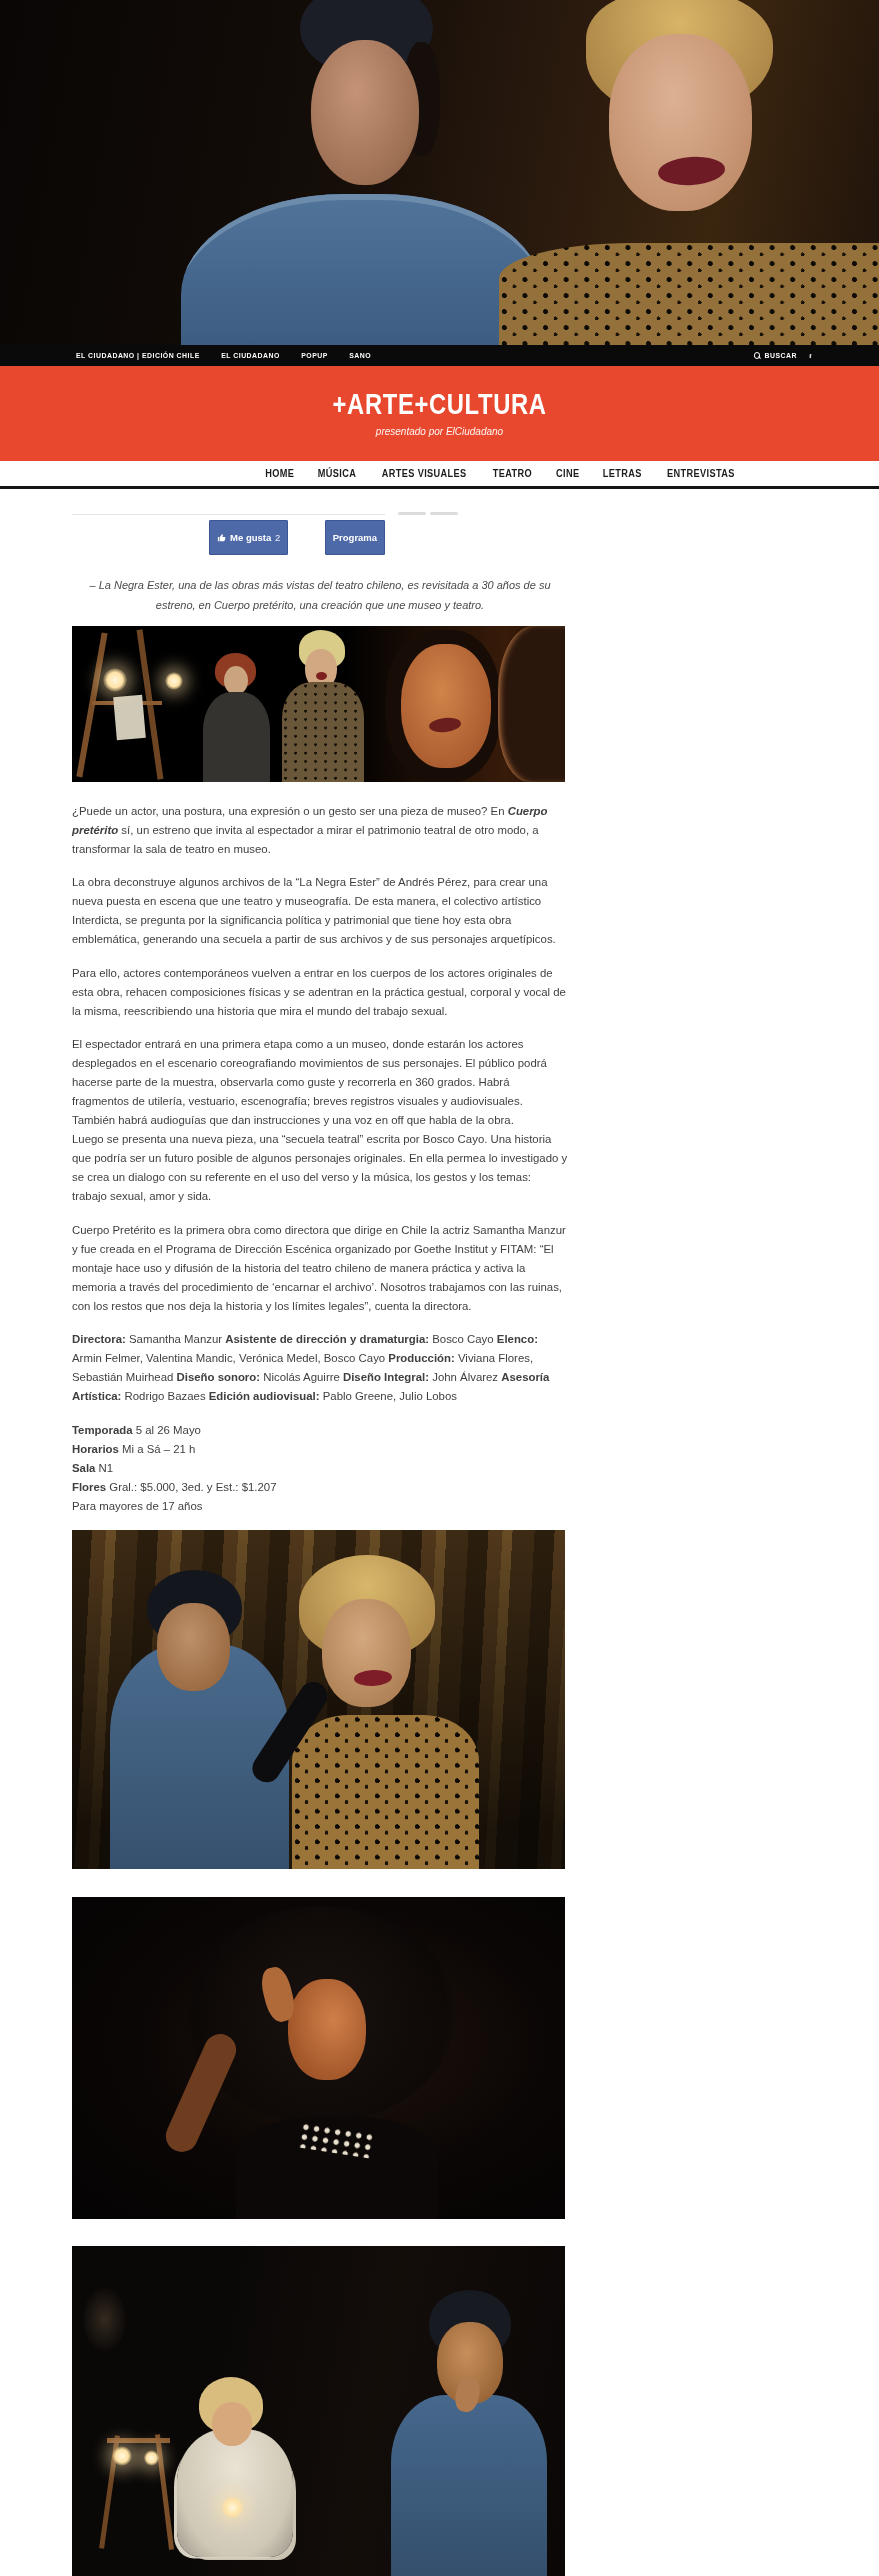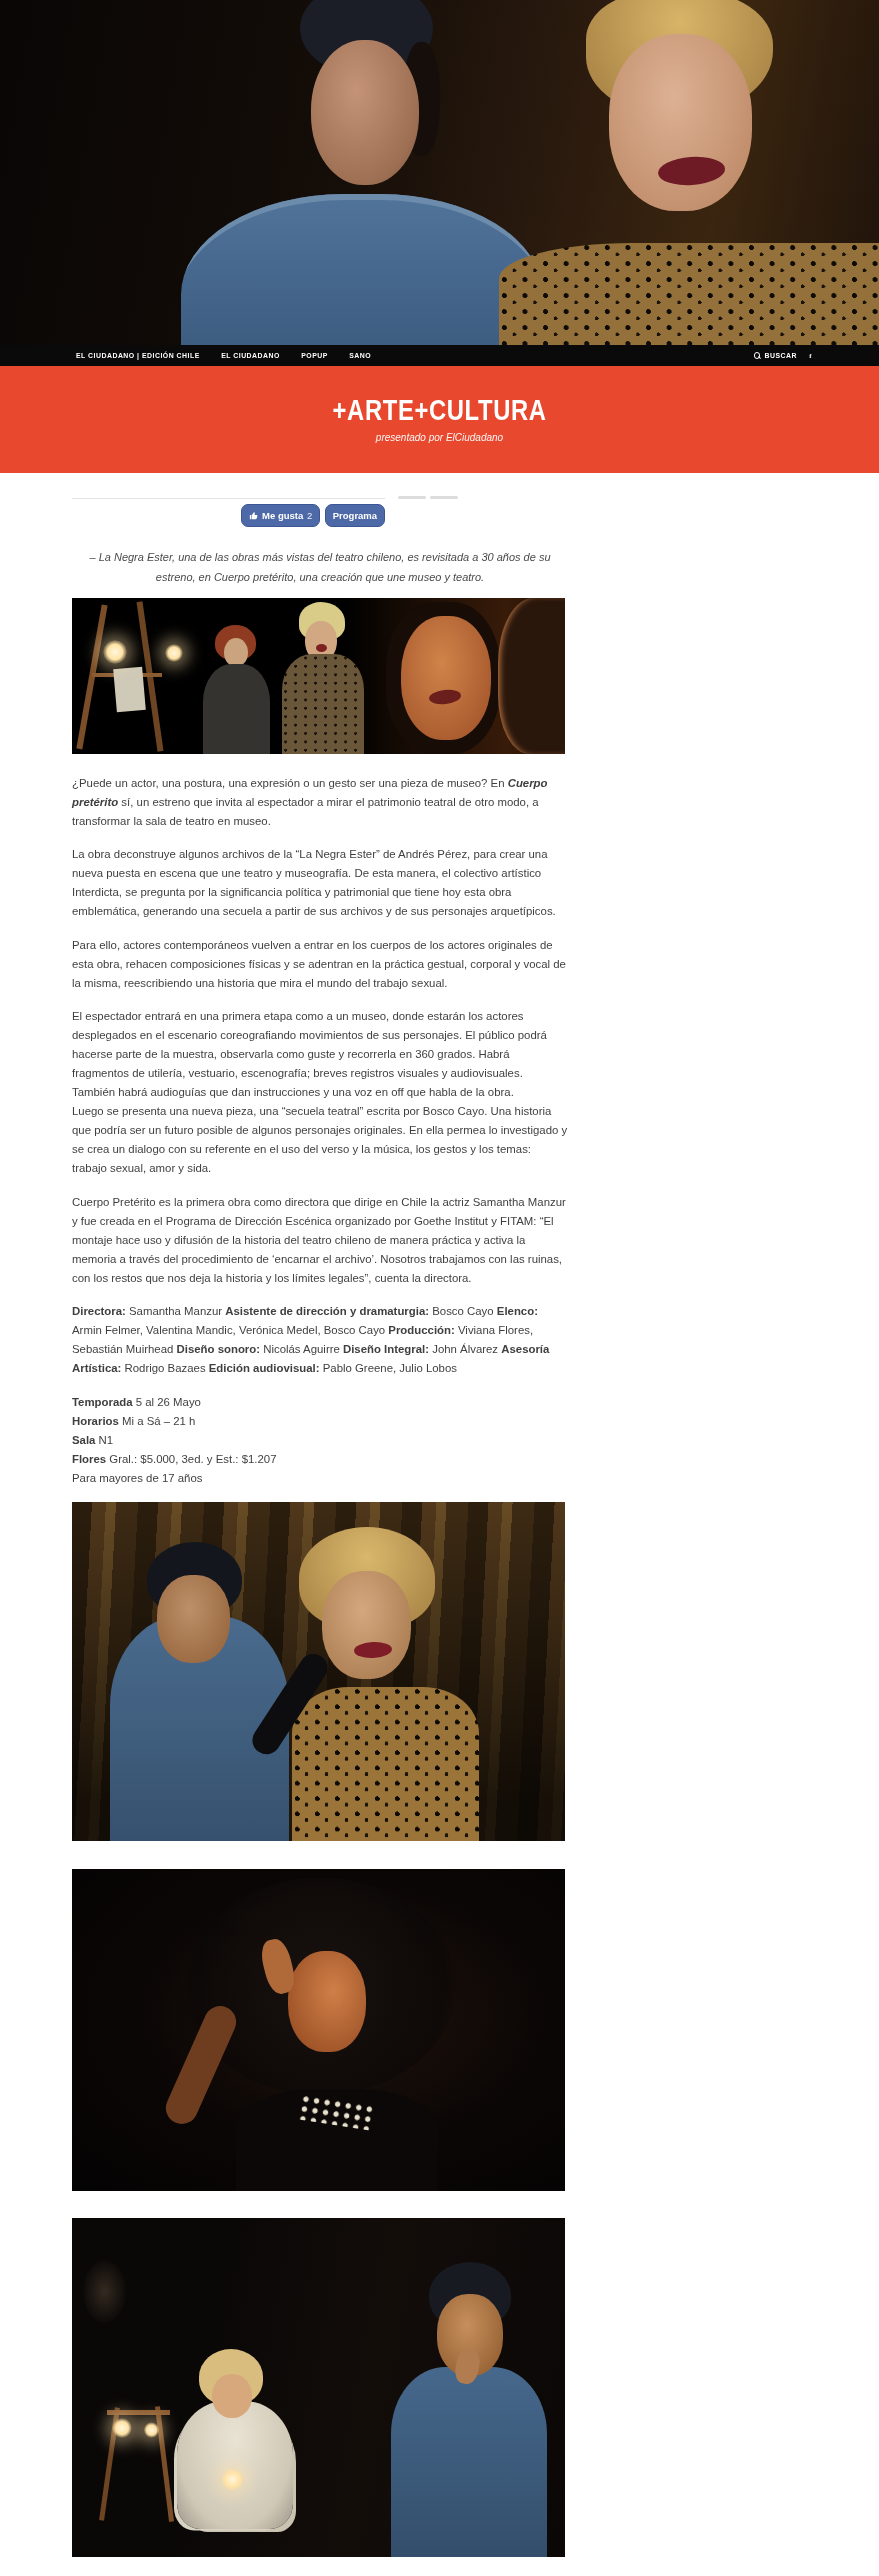--- a/index.html
+++ b/index.html
@@ -35,38 +35,38 @@
   .topbar a { color:#fff; text-decoration:none; font-size:6.9px; font-weight:bold; letter-spacing:0.5px; margin-right:21.4px; white-space:nowrap; }
   .topbar-right { margin-left:auto; display:flex; align-items:center; gap:12.2px; }
   .topbar-right a { margin-right:0; }
   .search-wrap { display:flex; align-items:center; gap:3.8px; }
   .search-glyph { position:relative; width:6.9px; height:6.9px; display:inline-block; }
   .search-glyph::before { content:""; position:absolute; left:0; top:0; width:4.6px; height:4.6px; border:1.1px solid #fff; border-radius:50%; }
   .search-glyph::after { content:""; position:absolute; left:4.6px; top:4.6px; width:3.1px; height:1.1px; background:#fff; transform:rotate(45deg); }
   .fb-glyph { font-size:9.2px; font-weight:bold; font-family:"Liberation Serif", serif; }
 
   
-  .masthead { height:107px; background:#e8482e; display:flex; flex-direction:column; align-items:center; justify-content:center; }
+  .masthead { height:95px; background:#e8482e; display:flex; flex-direction:column; align-items:center; justify-content:center; }
   .masthead-title { color:#fff; font-size:29px; font-weight:bold; letter-spacing:0.8px; transform:scaleX(.82); line-height:1; }
   .masthead-tagline { color:#fff; font-size:10px; font-style:italic; margin-top:6.9px; opacity:.95; }
 
   
   .mainnav { height:28px; background:#fff; border-bottom:3.1px solid #141414; display:flex; align-items:center; justify-content:center; }
   .mainnav-inner { display:flex; gap:20.6px; margin-left:122px; }
   .mainnav a { color:#1c1c1c; font-size:10px; font-weight:bold; letter-spacing:0.4px; text-decoration:none; transform:scaleX(.92); }
 
   
   .content { width:496px; margin-left:72px; }
   .share-block { margin-top:24.4px; position:relative; width:496px; }
   .share-line { width:313px; border-top:0.8px solid #e4e4e4; }
   .share-ghost { position:absolute; top:-1.5px; height:3.1px; width:27.5px; background:#dcdcdc; border-radius:1.5px; }
   .share-ghost.g1 { left:326px; } .share-ghost.g2 { left:358px; }
   .share-buttons { width:313px; display:flex; justify-content:flex-end; gap:4.6px; margin-top:5.3px; }
   .fb-btn { display:flex; align-items:center; gap:3.8px; background:#4d69a8; color:#fff; font-size:9.5px; font-weight:bold;
-    border:0.8px solid #3b5693; border-radius:7px; padding:3.1px 6.9px; height:23px; cursor:pointer; font-family:"Liberation Sans",sans-serif; }
+    border:0.8px solid #3b5693; border-radius:1px; padding:3.1px 6.9px; height:35px; cursor:pointer; font-family:"Liberation Sans",sans-serif;margin-left:32px; }
   .fb-btn svg { width:9.2px; height:9.2px; fill:#fff; }
   .like-count { font-weight:normal; opacity:.9; }
 
   .lead { margin-top:20px; }
   .lead p { font-style:italic; color:#4a4a4a; font-size:11px; line-height:20px; margin:0;text-align:center; }
   .lead p + p { margin-top:9.2px; }
 
   p.body { font-size:11.4px; line-height:19px; color:#3f3f3f; margin:0 0 14.5px 0; }
   .content p.body:first-of-type { margin-top:0; }
 
@@ -180,20 +180,31 @@
       </a>
       <a href="#" class="fb-glyph">f</a>
     </div>
   </div>
 
   <div class="masthead">
     <div class="masthead-title">+ARTE+CULTURA</div>
     <div class="masthead-tagline">presentado por ElCiudadano</div>
   </div>
 
+  <div class="mainnav">
+    <div class="mainnav-inner">
+      <a href="#">HOME</a>
+      <a href="#">MÚSICA</a>
+      <a href="#">ARTES VISUALES</a>
+      <a href="#">TEATRO</a>
+      <a href="#">CINE</a>
+      <a href="#">LETRAS</a>
+      <a href="#">ENTREVISTAS</a>
+    </div>
+  </div>
 
   <div class="content">
 
     <div class="share-block">
       <div class="share-line"></div>
       <span class="share-ghost g1"></span>
       <span class="share-ghost g2"></span>
       <div class="share-buttons">
         <button class="fb-btn">
           <svg viewBox="0 0 16 16">

